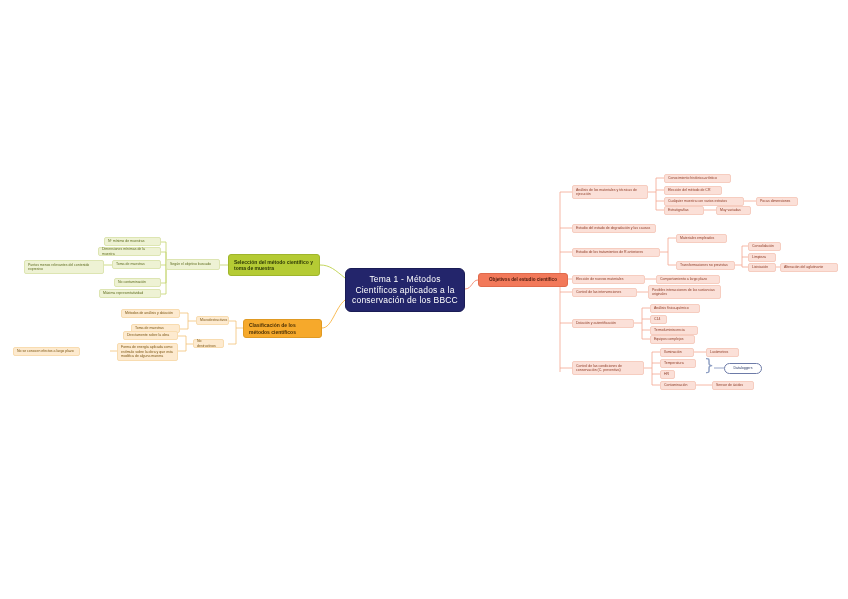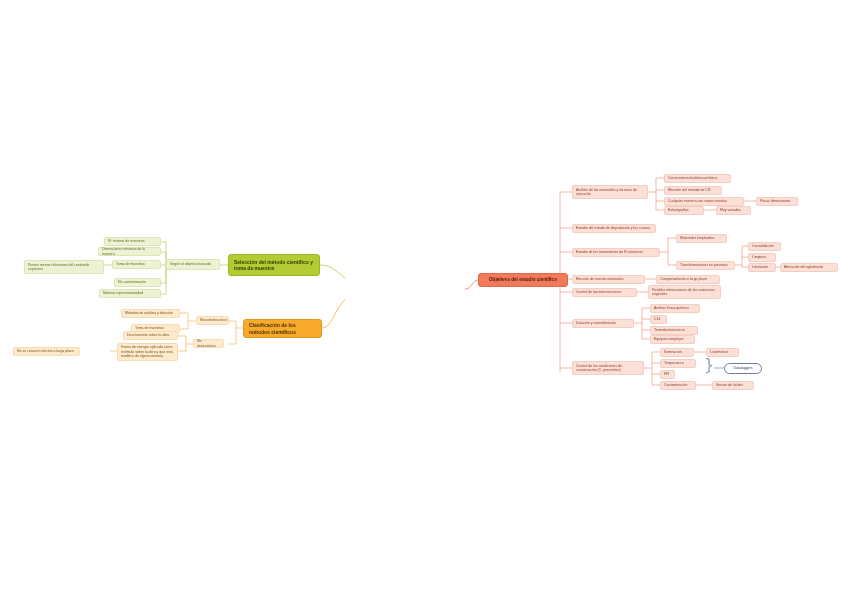--- a/index.html
+++ b/index.html
@@ -91,20 +91,23 @@
 
       <path d="M644 368 L 652 368" stroke="#f4a68f"></path>
       <path d="M652 352 L 652 385" stroke="#f4a68f"></path>
       <path d="M652 352 L 660 352 M652 363 L 660 363 M652 374 L 660 374 M652 385 L 660 385" stroke="#f4a68f"></path>
       <path d="M694 352 L 706 352" stroke="#f4a68f"></path>
       <path d="M696 385 L 712 385" stroke="#f4a68f"></path>
       <path d="M714 368 L 724 368" stroke="#7f90bb"></path>
     </g>
   </svg>
 
+  <div class="node central" style="left:345px;top:268px;width:120px;height:44px;">
+    <span>Tema 1 - Métodos Científicos aplicados a la conservación de los BBCC</span>
+  </div>
 
   <div class="node trunk-green" style="left:228px;top:254px;width:92px;height:22px;">
     <span>Selección del método científico y toma de muestra</span>
   </div>
 
   <div class="node chip green" style="left:166px;top:259px;width:54px;height:11px;">
     <span>Según el objetivo buscado</span>
   </div>
 
   <div class="node chip green" style="left:104px;top:237px;width:57px;height:9px;">

